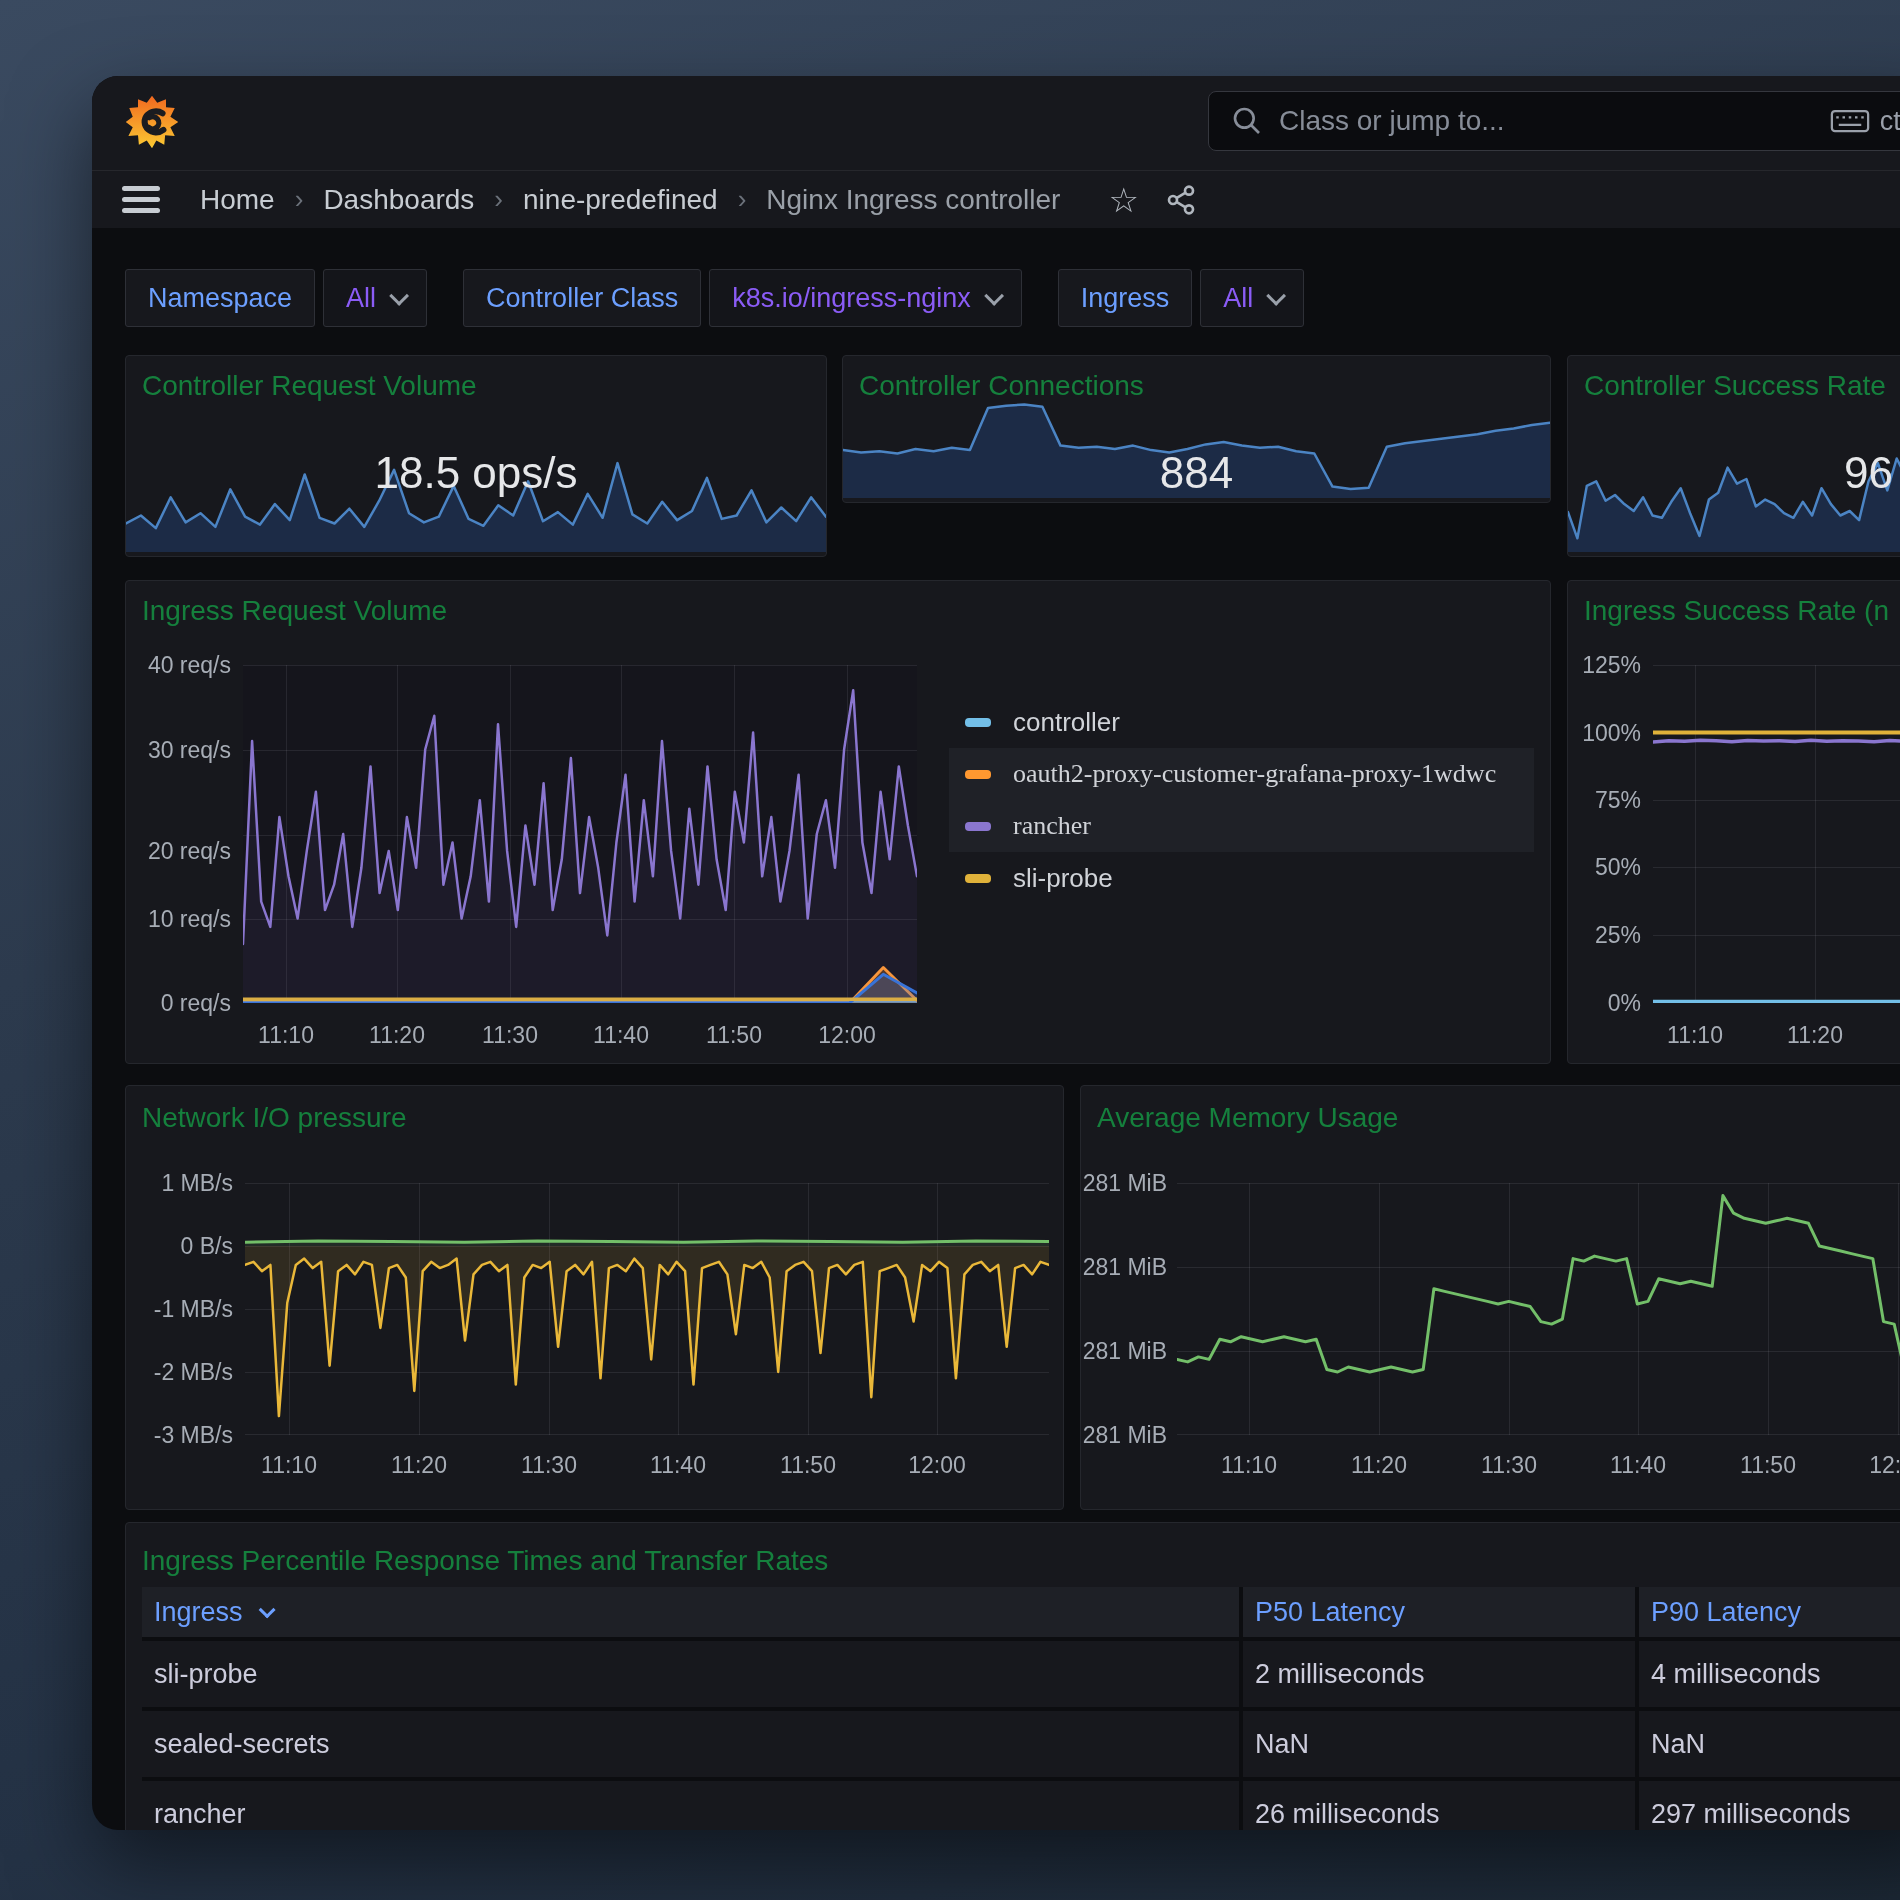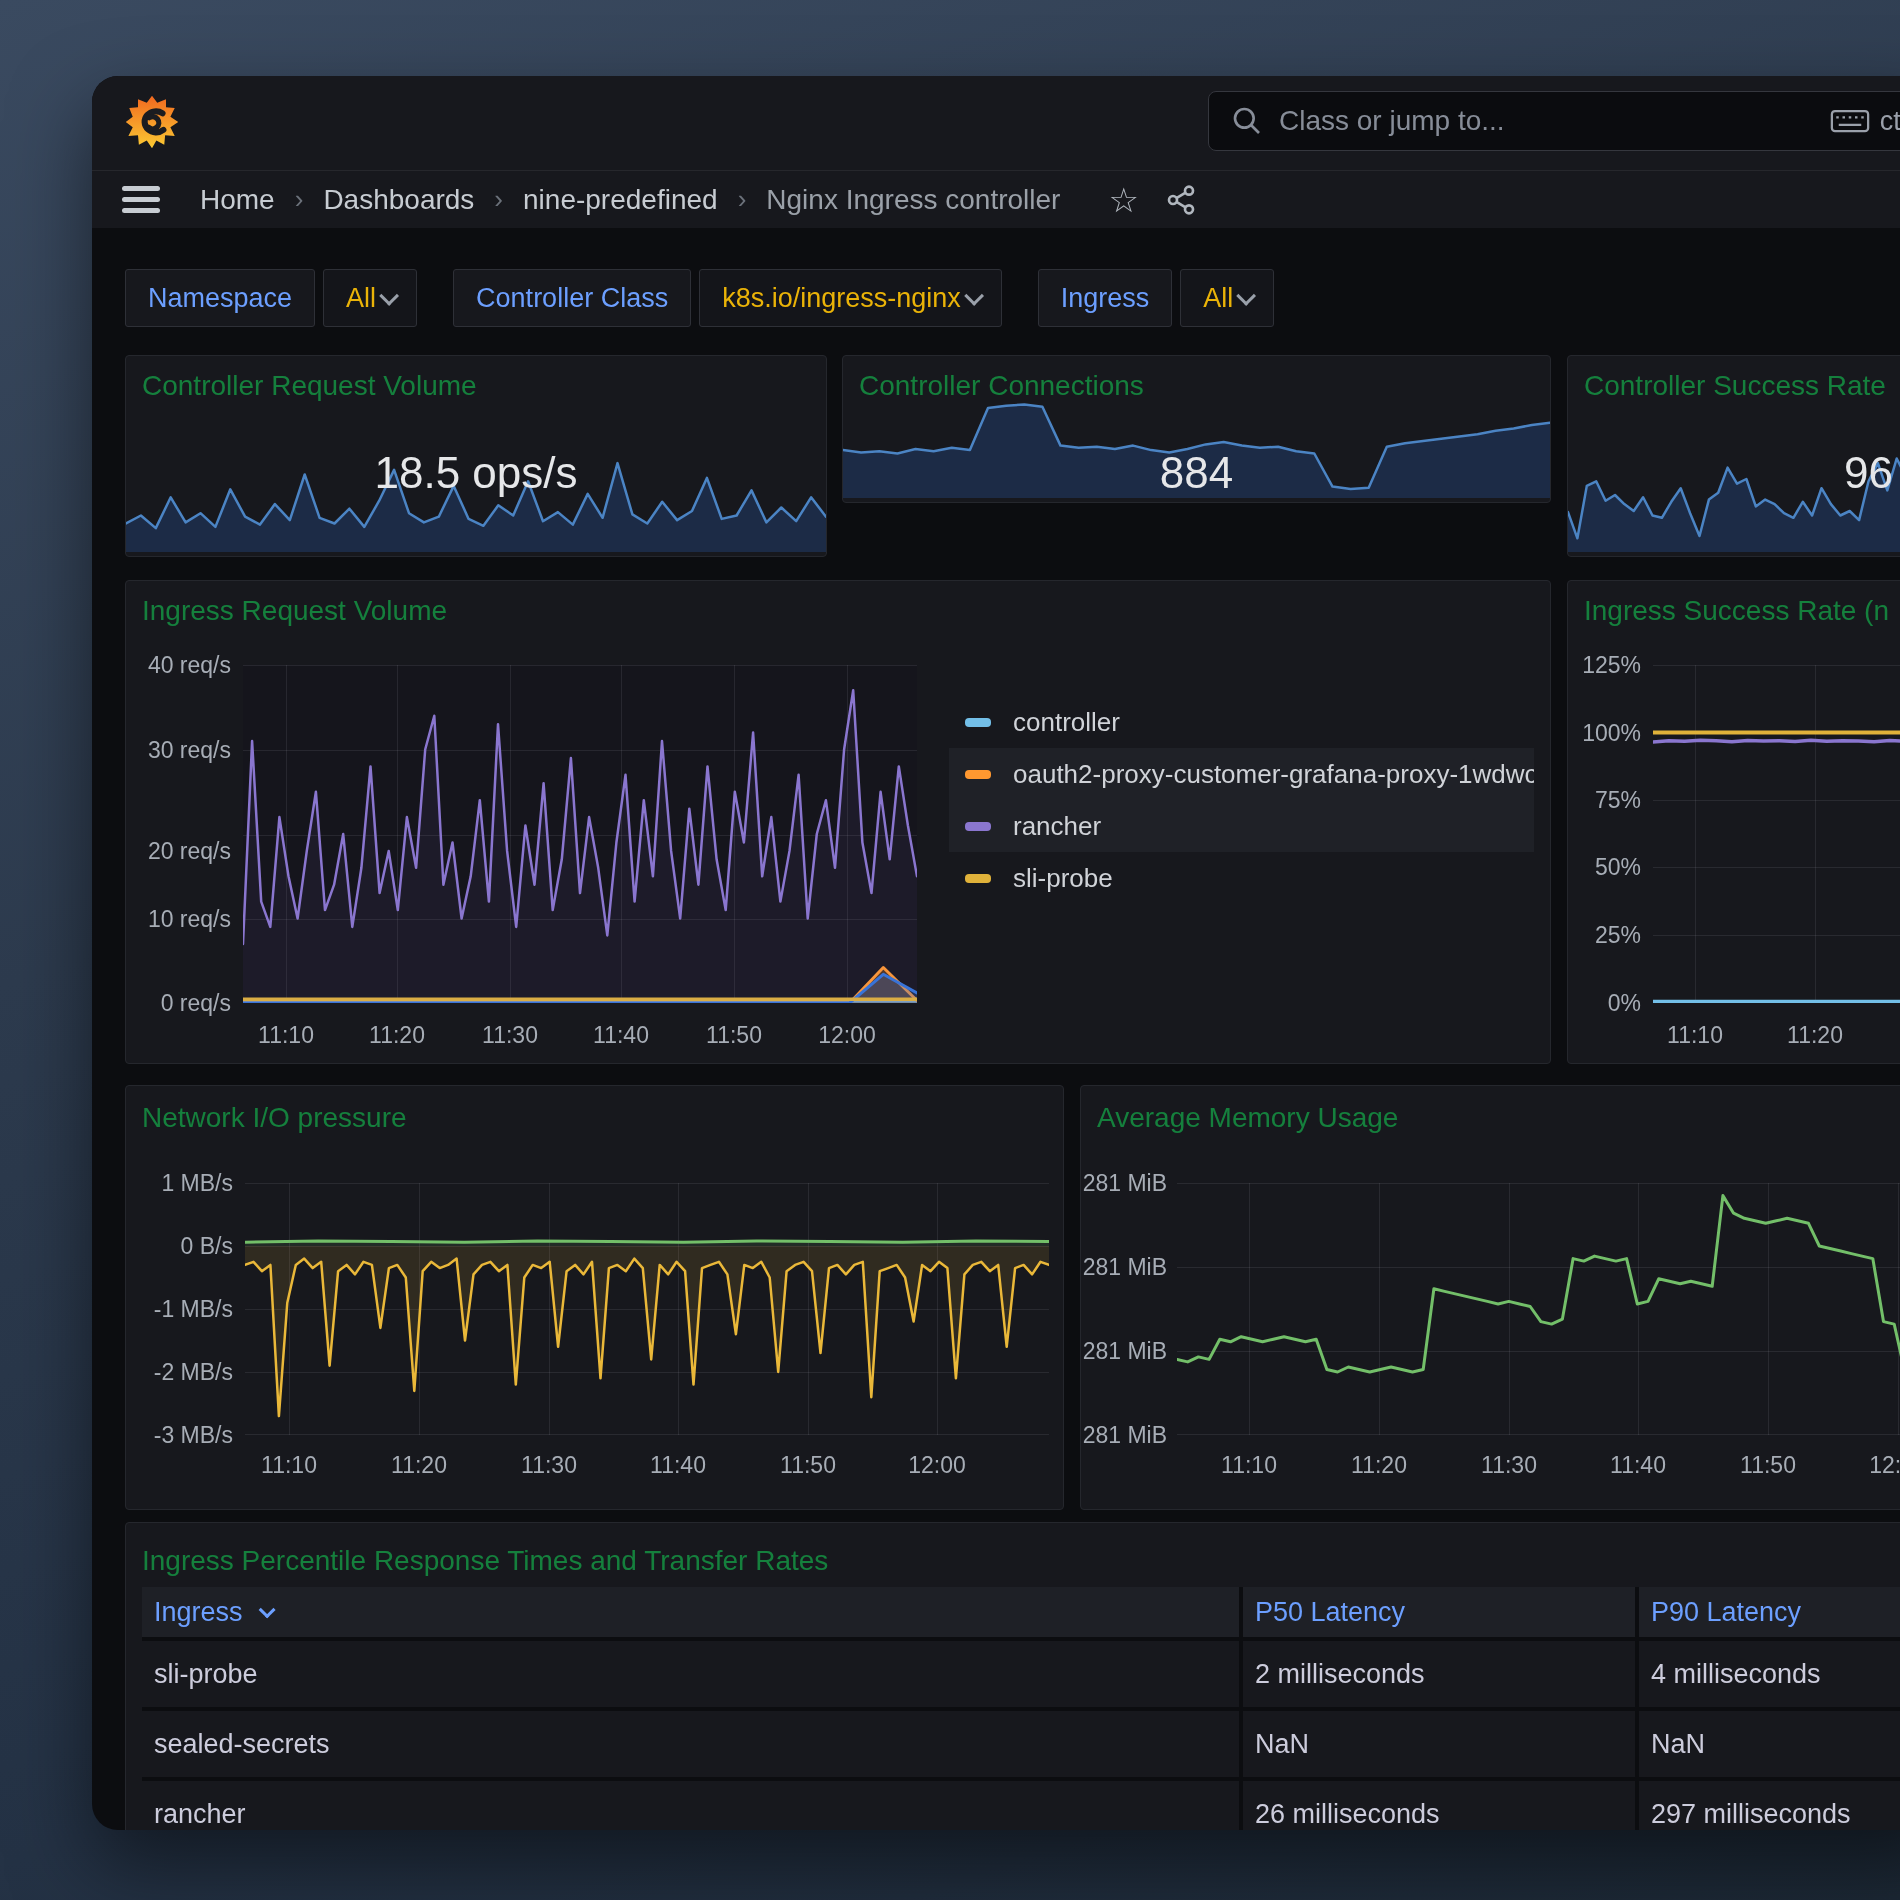--- a/index.html
+++ b/index.html
@@ -25,42 +25,42 @@
   .crumbs .link{cursor:pointer}
   .crumbs .current{color:#9aa0a8;}
   .crumb-icons{display:flex;align-items:center;gap:26px;margin-left:28px;color:#b0b6be;}
   .staricon{font-size:34px;line-height:34px;cursor:pointer;}
   
   .filters{position:absolute;left:33px;top:193px;display:flex;gap:10px;align-items:center;}
   .fgroup{display:flex;gap:8px;margin-right:26px;}
   .pill{height:58px;box-sizing:border-box;border:1px solid #2e3037;border-radius:3px;display:flex;align-items:center;
         padding:0 22px;font-size:27px;background:#14151a;cursor:pointer;}
   .pill.label{color:#6c9fff;background:#17181d;}
-  .pill.value{color:#eab308;gap:4px;}
+  .pill.value{color:#8b5cf6;gap:14px;}
   .chev{width:11px;height:11px;border-right:3px solid #9aa0aa;border-bottom:3px solid #9aa0aa;
         transform:rotate(45deg) translateY(-3px);display:inline-block;}
   .chev.blue{border-color:#6c9fff;width:9px;height:9px;}
   
   .panel{position:absolute;background:#17181d;border:1px solid #25272d;border-radius:4px;box-sizing:border-box;overflow:hidden;}
   .panel-title{position:absolute;left:16px;top:14px;font-size:28px;color:#15803d;cursor:pointer;white-space:nowrap;}
   .stat-value{position:absolute;top:92px;left:0;right:0;text-align:center;font-size:44px;font-weight:500;color:#e6e7e9;z-index:3;}
   .stat-value.right{left:276px;right:auto;text-align:left;}
   .spark{position:absolute;left:0;right:0;bottom:4px;height:114px;}
   .spark svg,.plot svg{position:absolute;left:0;top:0;}
   .plot{position:absolute;overflow:hidden;}
   .gh{position:absolute;left:0;right:0;height:1px;background:rgba(204,204,220,.10);}
   .gv{position:absolute;top:0;bottom:0;width:1px;background:rgba(204,204,220,.10);}
   .yticks{position:absolute;}
   .yticks .tick{position:absolute;right:0;transform:translateY(-50%);font-size:23px;color:#a7adb6;white-space:nowrap;}
   .xticks{position:absolute;height:30px;}
   .xticks .tick{position:absolute;top:0;transform:translateX(-50%);font-size:23px;color:#a7adb6;white-space:nowrap;}
   
   .legend{position:absolute;left:823px;top:115px;width:585px;}
   .lrow{height:52px;display:flex;align-items:center;padding-left:16px;cursor:pointer;}
-  .lrow.stripe{background:#1f2127;}
+  .lrow.stripe{background:#1f2127;font-family:Liberation Serif, serif;}
   .swatch{width:26px;height:9px;border-radius:4px;flex:0 0 auto;}
   .llabel{margin-left:22px;font-size:26px;color:#d0d3d8;white-space:nowrap;overflow:hidden;}
   
   .tbl{position:absolute;left:16px;top:64px;right:0;display:grid;
        grid-template-columns:1097px 392px 1fr;grid-auto-rows:auto;gap:4px;background:#0c0d10;}
   .tcell{background:#17181d;display:flex;align-items:center;padding-left:12px;font-size:27px;color:#ccccdc;height:66px;}
   .tcell.head{background:#1e2026;color:#6c9fff;height:50px;gap:16px;cursor:pointer;}
 </style>
 </head>
 <body>

